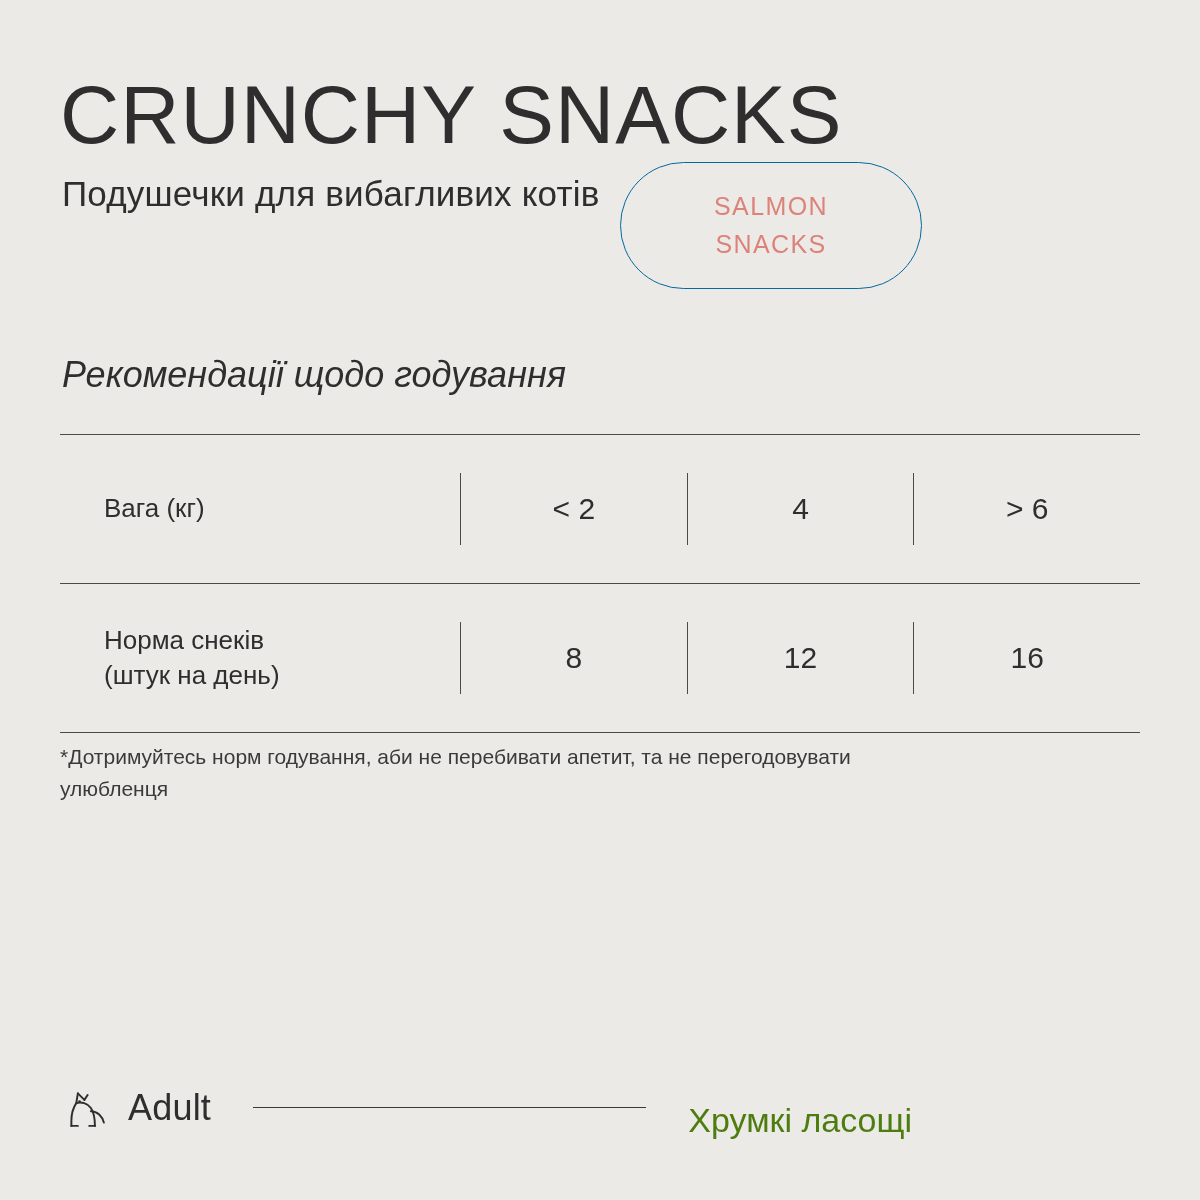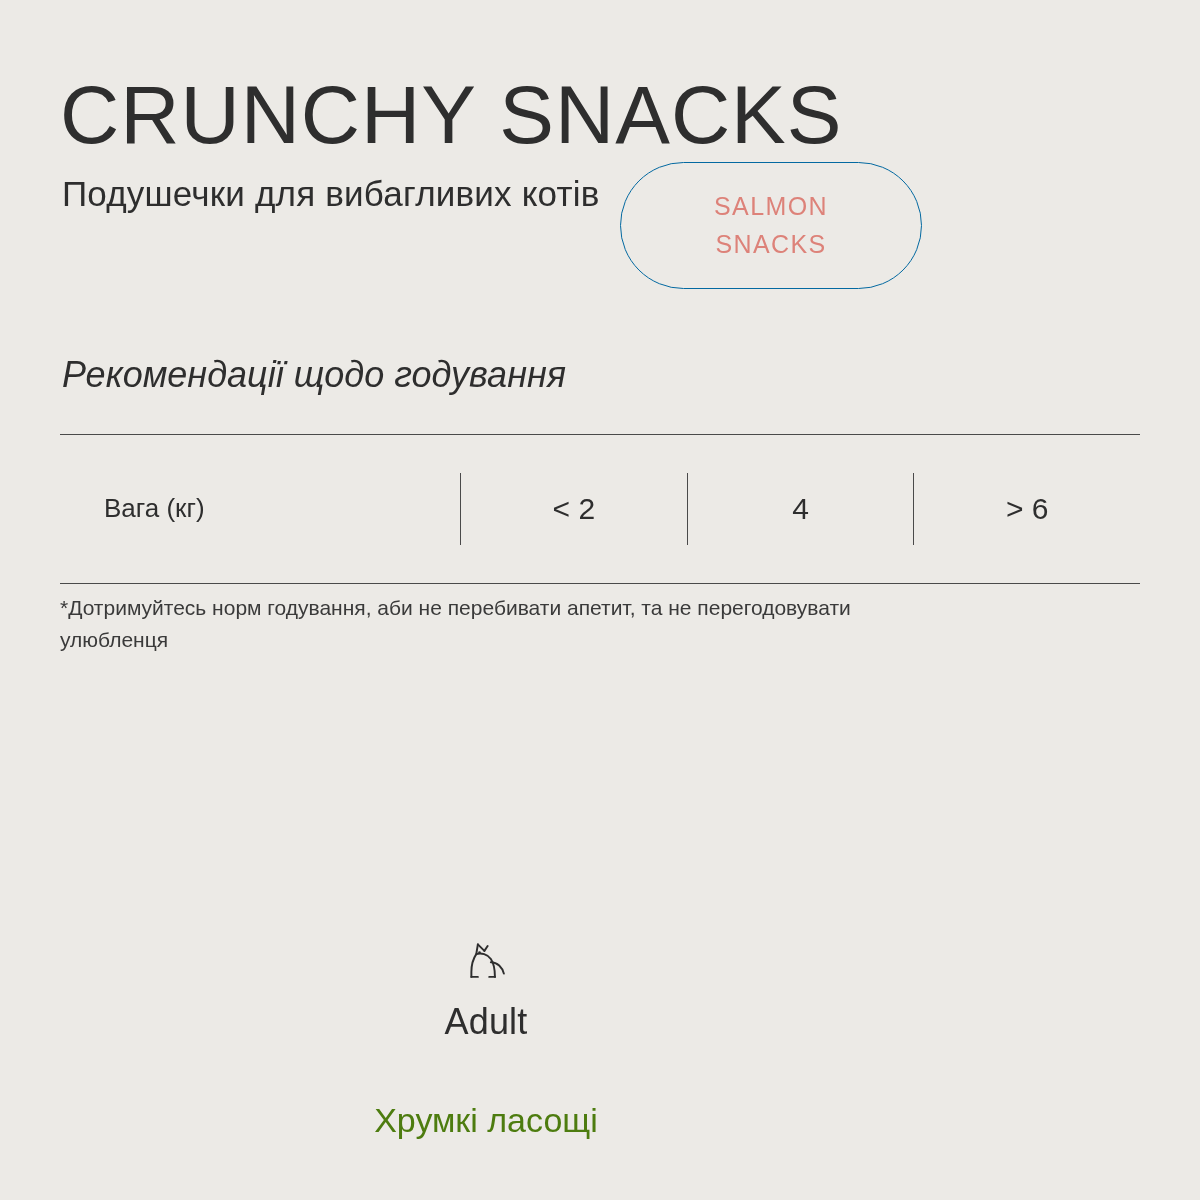--- a/index.html
+++ b/index.html
@@ -122,21 +122,20 @@
 
   
   .footer {
     position: absolute;
     left: 60px;
     right: 60px;
     bottom: 60px;
     display: flex;
     align-items: center;
     gap: 16px;
-    flex-direction: column;
   }
   .cat-icon {
     width: 52px;
     height: 52px;
     flex: none;
     display: block;
   }
   .adult {
     font-size: 36px;
     color: #2e2e2e;
@@ -174,20 +173,33 @@
 
     <table class="feed-table">
       <tbody>
           <tr class="rule-top rule-bottom">
         <td>
           <div class="row">
             <div class="row-label">Вага (кг)</div>
             <div class="cell">&lt; 2</div>
             <div class="cell">4</div>
             <div class="cell">&gt; 6</div>
+          </div>
+        </td>
+      </tr>
+      <tr class="rule-bottom">
+        <td>
+          <div class="row">
+            <div class="row-label">
+              <div>Норма снеків</div>
+              <div>(штук на день)</div>
+            </div>
+            <div class="cell">8</div>
+            <div class="cell">12</div>
+            <div class="cell">16</div>
           </div>
         </td>
       </tr>
     </tbody>
       </table>
 
     <div class="note">*Дотримуйтесь норм годування, аби не перебивати апетит, та не перегодовувати улюбленця</div>
   </div>
 
   <div class="footer">

